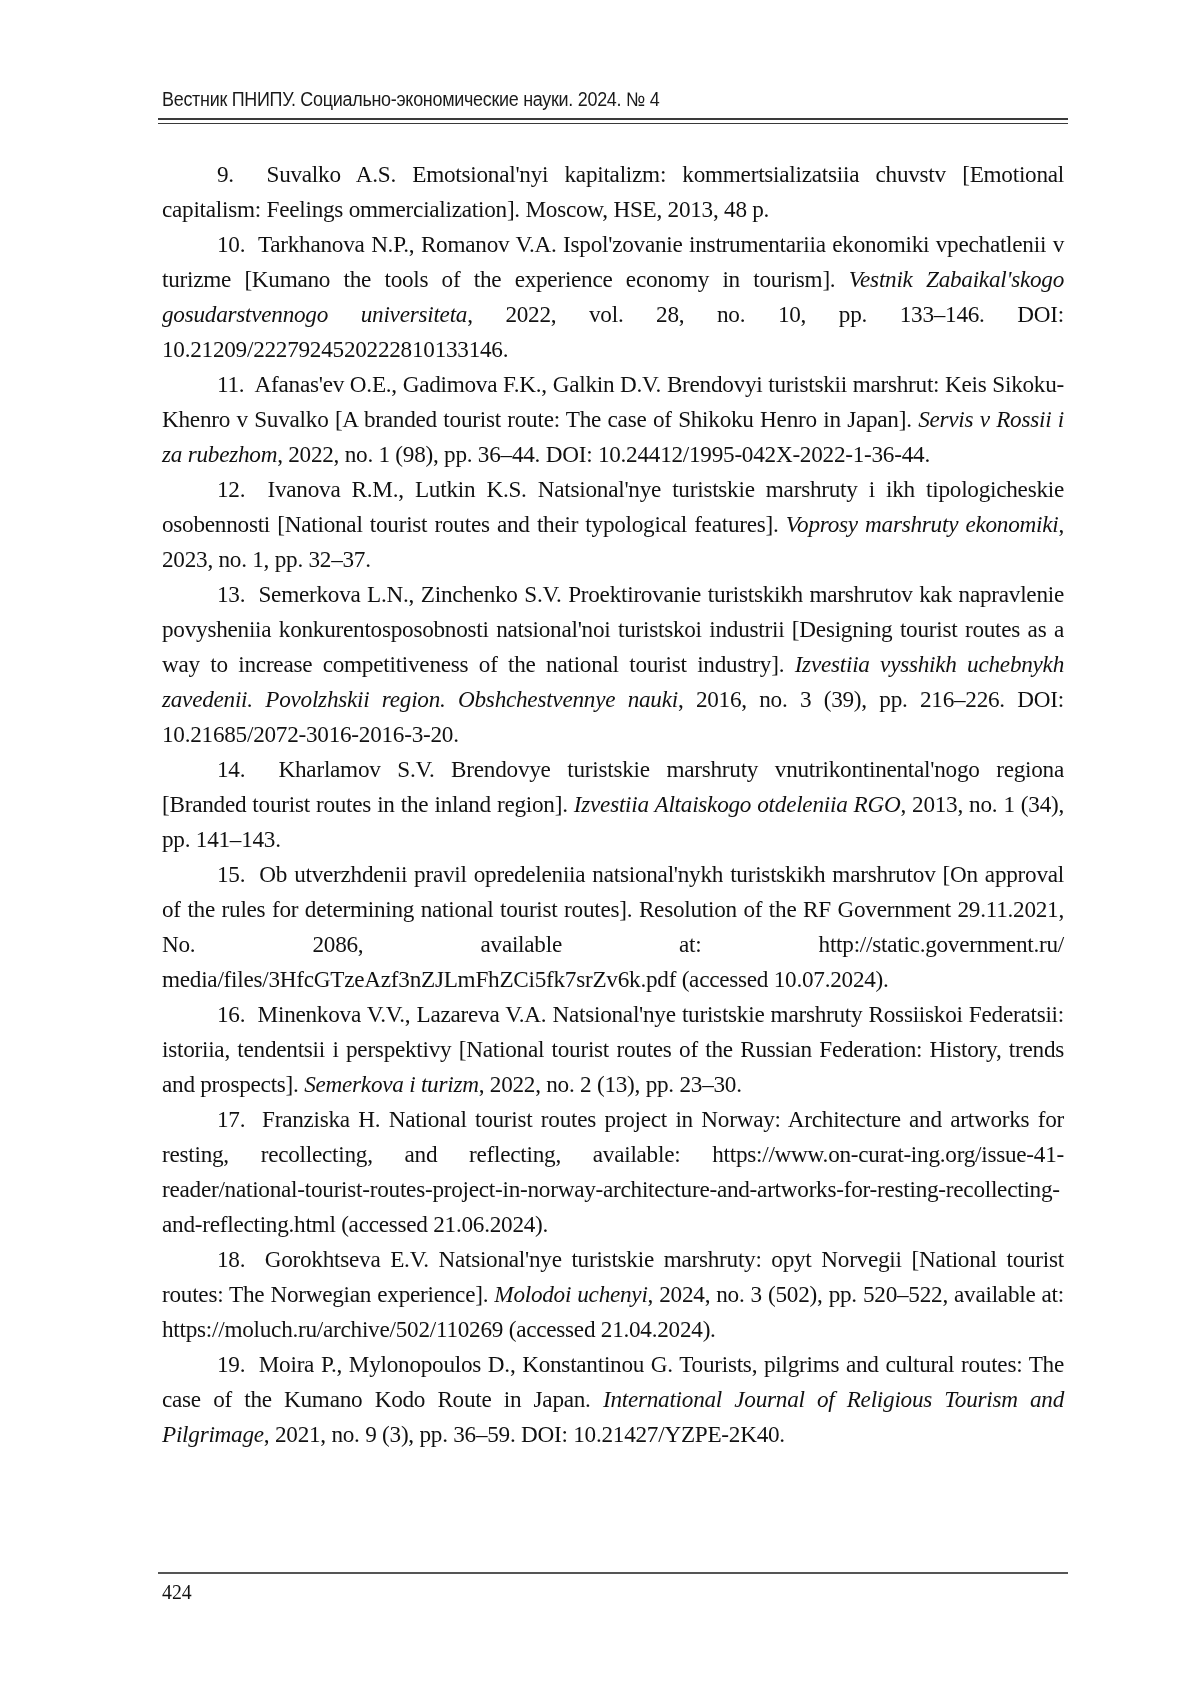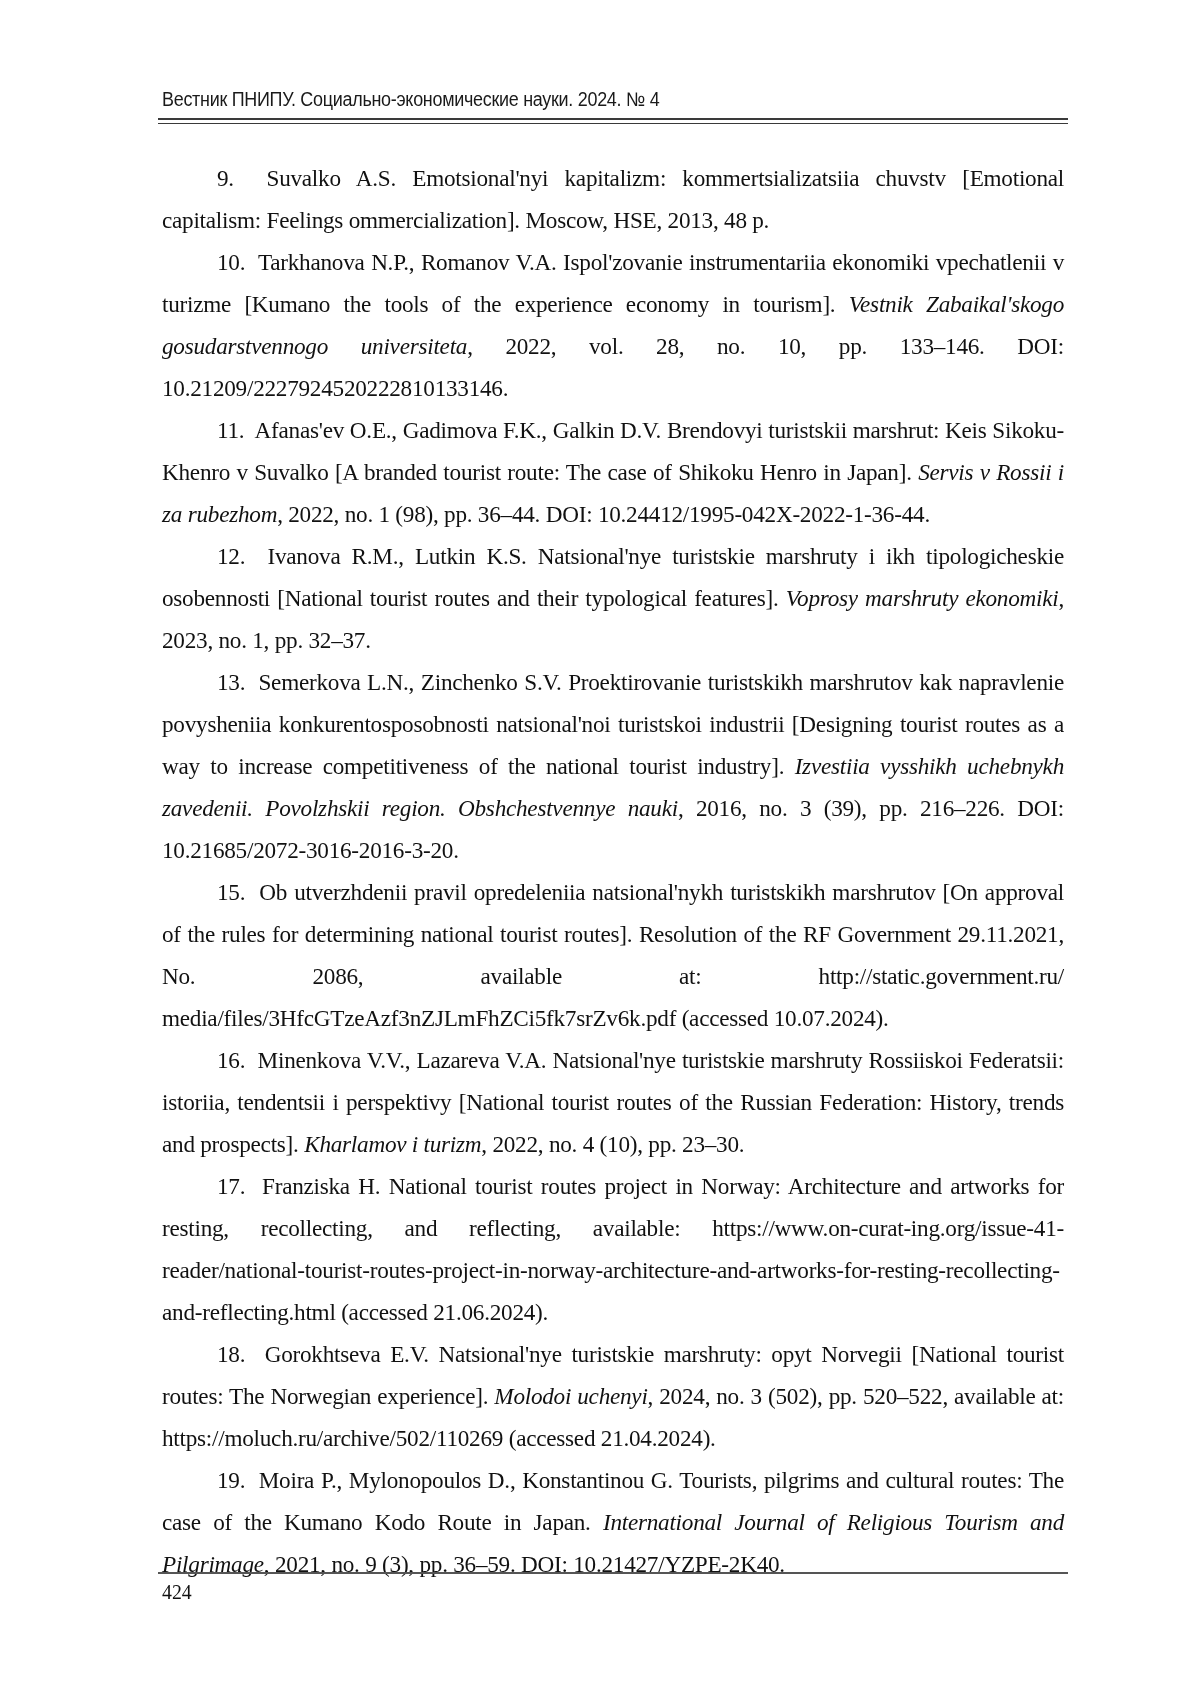--- a/index.html
+++ b/index.html
@@ -11,21 +11,21 @@
     font-family: "Liberation Sans", sans-serif; font-size: 19.5px; color: #1a1a1a;
     letter-spacing: -0.3px; transform: scaleX(0.92); transform-origin: left center; white-space: nowrap;
   }
   .head-rule {
     position: absolute; left: 146px; top: 118px; width: 910px; height: 6px;
     border-top: 2px solid #3a3a3a; border-bottom: 1.5px solid #3a3a3a; box-sizing: border-box;
   }
 
   .refs {
     position: absolute; left: 150px; top: 157px; width: 902px;
-    font-family: "Liberation Serif", serif; font-size: 23.2px; line-height: 42px; color: #111;
+    font-family: "Liberation Serif", serif; font-size: 23.2px; line-height: 35px; color: #111;
     text-align: justify; letter-spacing: -0.25px;
   }
   .ref { margin: 0; text-indent: 55px; word-break: break-word; overflow-wrap: break-word; hyphens: manual; }
   .ref i { font-style: italic; }
 
   .foot-rule {
     position: absolute; left: 146px; top: 1572px; width: 910px; height: 0;
     border-top: 2px solid #555;
   }
   .page-number {
@@ -40,22 +40,23 @@
 <div class="page">
   <div class="running-head">Вестник ПНИПУ. Социально-экономические науки. 2024. № 4</div>
   <div class="head-rule"></div>
 
   <div class="refs" id="refs">
       <p class="ref"><span>9.&nbsp; </span><span>Suvalko A.S. Emotsional'nyi kapitalizm: kommertsializatsiia chuvstv [Emo­tional capitalism: Feelings ommercialization]. Moscow, HSE, 2013, 48 p.</span></p>
       <p class="ref"><span>10.&nbsp; </span><span>Tarkhanova N.P., Romanov V.A. Ispol'zovanie instrumentariia ekonomiki vpechatlenii v turizme [Kumano the tools of the experience economy in tourism]. </span><i>Vestnik Zabaikal'skogo gosudarstvennogo universiteta</i><span>, 2022, vol. 28, no. 10, pp. 133–146. DOI: 10.21209/22279245202228101331​46.</span></p>
       <p class="ref"><span>11.&nbsp; </span><span>Afanas'ev O.E., Gadimova F.K., Galkin D.V. Brendovyi turistskii marshrut: Keis Sikoku-Khenro v Suvalko [A branded tourist route: The case of Shikoku Henro in Japan]. </span><i>Servis v Rossii i za rubezhom</i><span>, 2022, no. 1 (98), pp. 36–44. DOI: 10.24412/1995-042X-2022-1-36-44.</span></p>
       <p class="ref"><span>12.&nbsp; </span><span>Ivanova R.M., Lutkin K.S. Natsional'nye turistskie marshruty i ikh tipolog­icheskie osobennosti [National tourist routes and their typological features]. </span><i>Voprosy marshruty ekonomiki</i><span>, 2023, no. 1, pp. 32–37.</span></p>
       <p class="ref"><span>13.&nbsp; </span><span>Semerkova L.N., Zinchenko S.V. Proektirovanie turistskikh marshrutov kak napravlenie povysheniia konkurentosposobnosti natsional'noi turistskoi industrii [De­signing tourist routes as a way to increase competitiveness of the national tourist in­dustry]. </span><i>Izvestiia vysshikh uchebnykh zavedenii. Povolzhskii region. Obshchestvennye nauki</i><span>, 2016, no. 3 (39), pp. 216–226. DOI: 10.21685/2072-3016-2016-3-20.</span></p>
+      <p class="ref"><span>14.&nbsp; </span><span>Kharlamov S.V. Brendovye turistskie marshruty vnutrikontinental'nogo re­giona [Branded tourist routes in the inland region]. </span><i>Izvestiia Altaiskogo otdeleniia RGO</i><span>, 2013, no. 1 (34), pp. 141–143.</span></p>
       <p class="ref"><span>15.&nbsp; </span><span>Ob utverzhdenii pravil opredeleniia natsional'nykh turistskikh marshrutov [On approval of the rules for determining national tourist routes]. Resolution of the RF Government 29.11.2021, No. 2086, available at: http://static.government.ru/​media/files/3HfcGTzeAzf3nZJLmFhZCi5fk7srZv6k.pdf (accessed 10.07.2024).</span></p>
-      <p class="ref"><span>16.&nbsp; </span><span>Minenkova V.V., Lazareva V.A. Natsional'nye turistskie marshruty Rossi­iskoi Federatsii: istoriia, tendentsii i perspektivy [National tourist routes of the Rus­sian Federation: History, trends and prospects]. </span><i>Kharlamov i turizm</i><span>, 2022, no. 4 (10), pp. 23–30.</span></p>
+      <p class="ref"><span>16.&nbsp; </span><span>Minenkova V.V., Lazareva V.A. Natsional'nye turistskie marshruty Rossi­iskoi Federatsii: istoriia, tendentsii i perspektivy [National tourist routes of the Rus­sian Federation: History, trends and prospects]. </span><i>Semerkova i turizm</i><span>, 2022, no. 2 (13), pp. 23–30.</span></p>
       <p class="ref"><span>17.&nbsp; </span><span>Franziska H. National tourist routes project in Norway: Architecture and artworks for resting, recollecting, and reflecting, available: https://www.on-curat-​ing.org/issue-41-reader/national-tourist-routes-project-in-norway-architecture-and-​artworks-for-resting-recollecting-and-reflecting.html (accessed 21.06.2024).</span></p>
       <p class="ref"><span>18.&nbsp; </span><span>Gorokhtseva E.V. Natsional'nye turistskie marshruty: opyt Norvegii [Na­tional tourist routes: The Norwegian experience]. </span><i>Molodoi uchenyi</i><span>, 2024, no. 3 (502), pp. 520–522, available at: https://moluch.ru/archive/502/110269 (accessed 21.04.2024).</span></p>
       <p class="ref"><span>19.&nbsp; </span><span>Moira P., Mylonopoulos D., Konstantinou G. Tourists, pilgrims and cultural routes: The case of the Kumano Kodo Route in Japan. </span><i>International Journal of Religious Tourism and Pilgrimage</i><span>, 2021, no. 9 (3), pp. 36–59. DOI: 10.21427/YZPE-2K40.</span></p>
     </div>
 
   <div class="foot-rule"></div>
   <div class="page-number">424</div>
 </div>
 
 </body></html>

